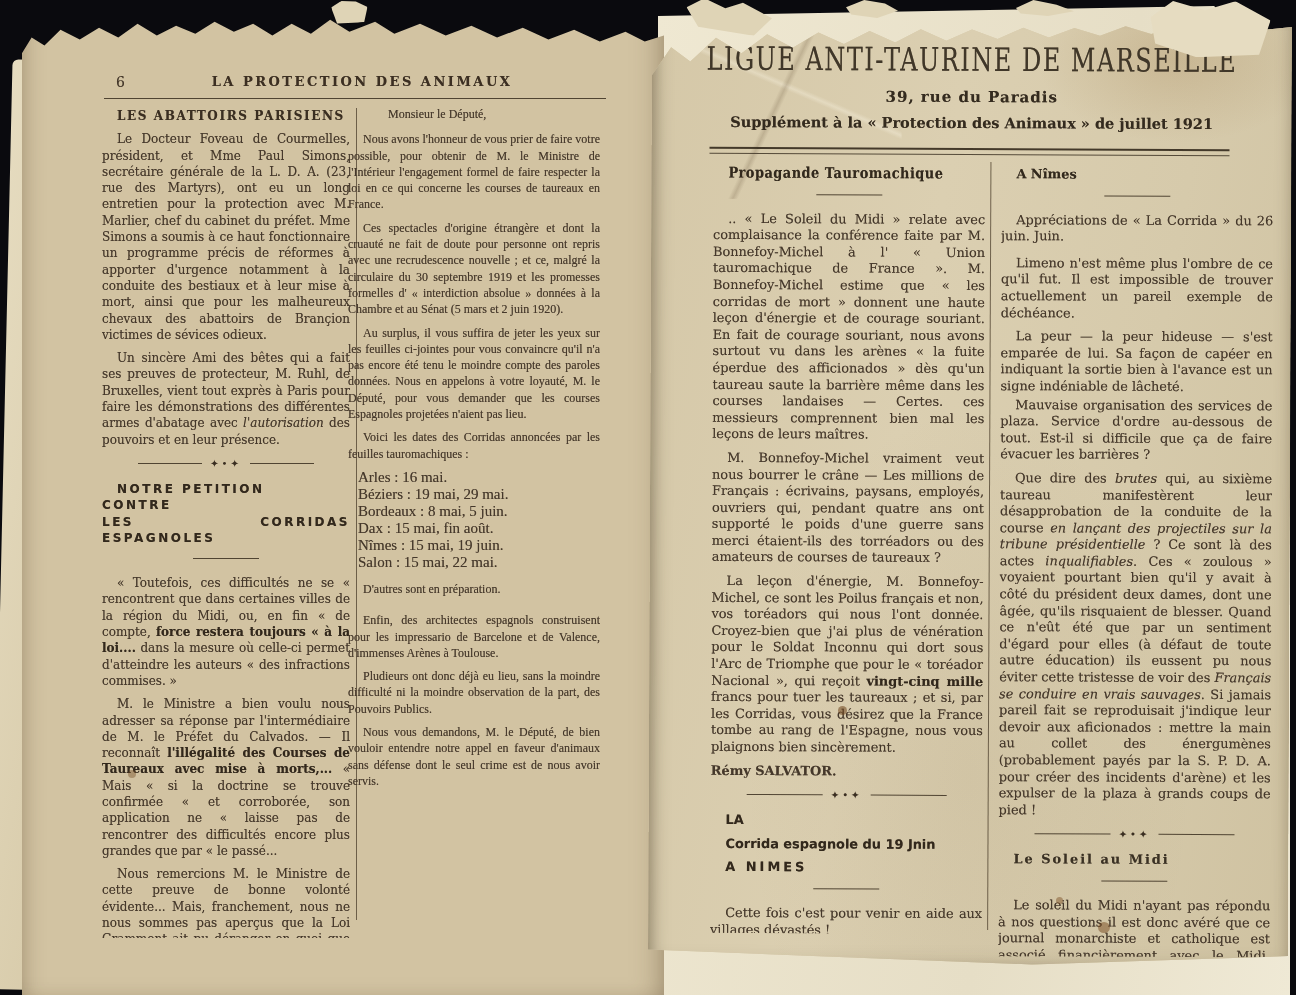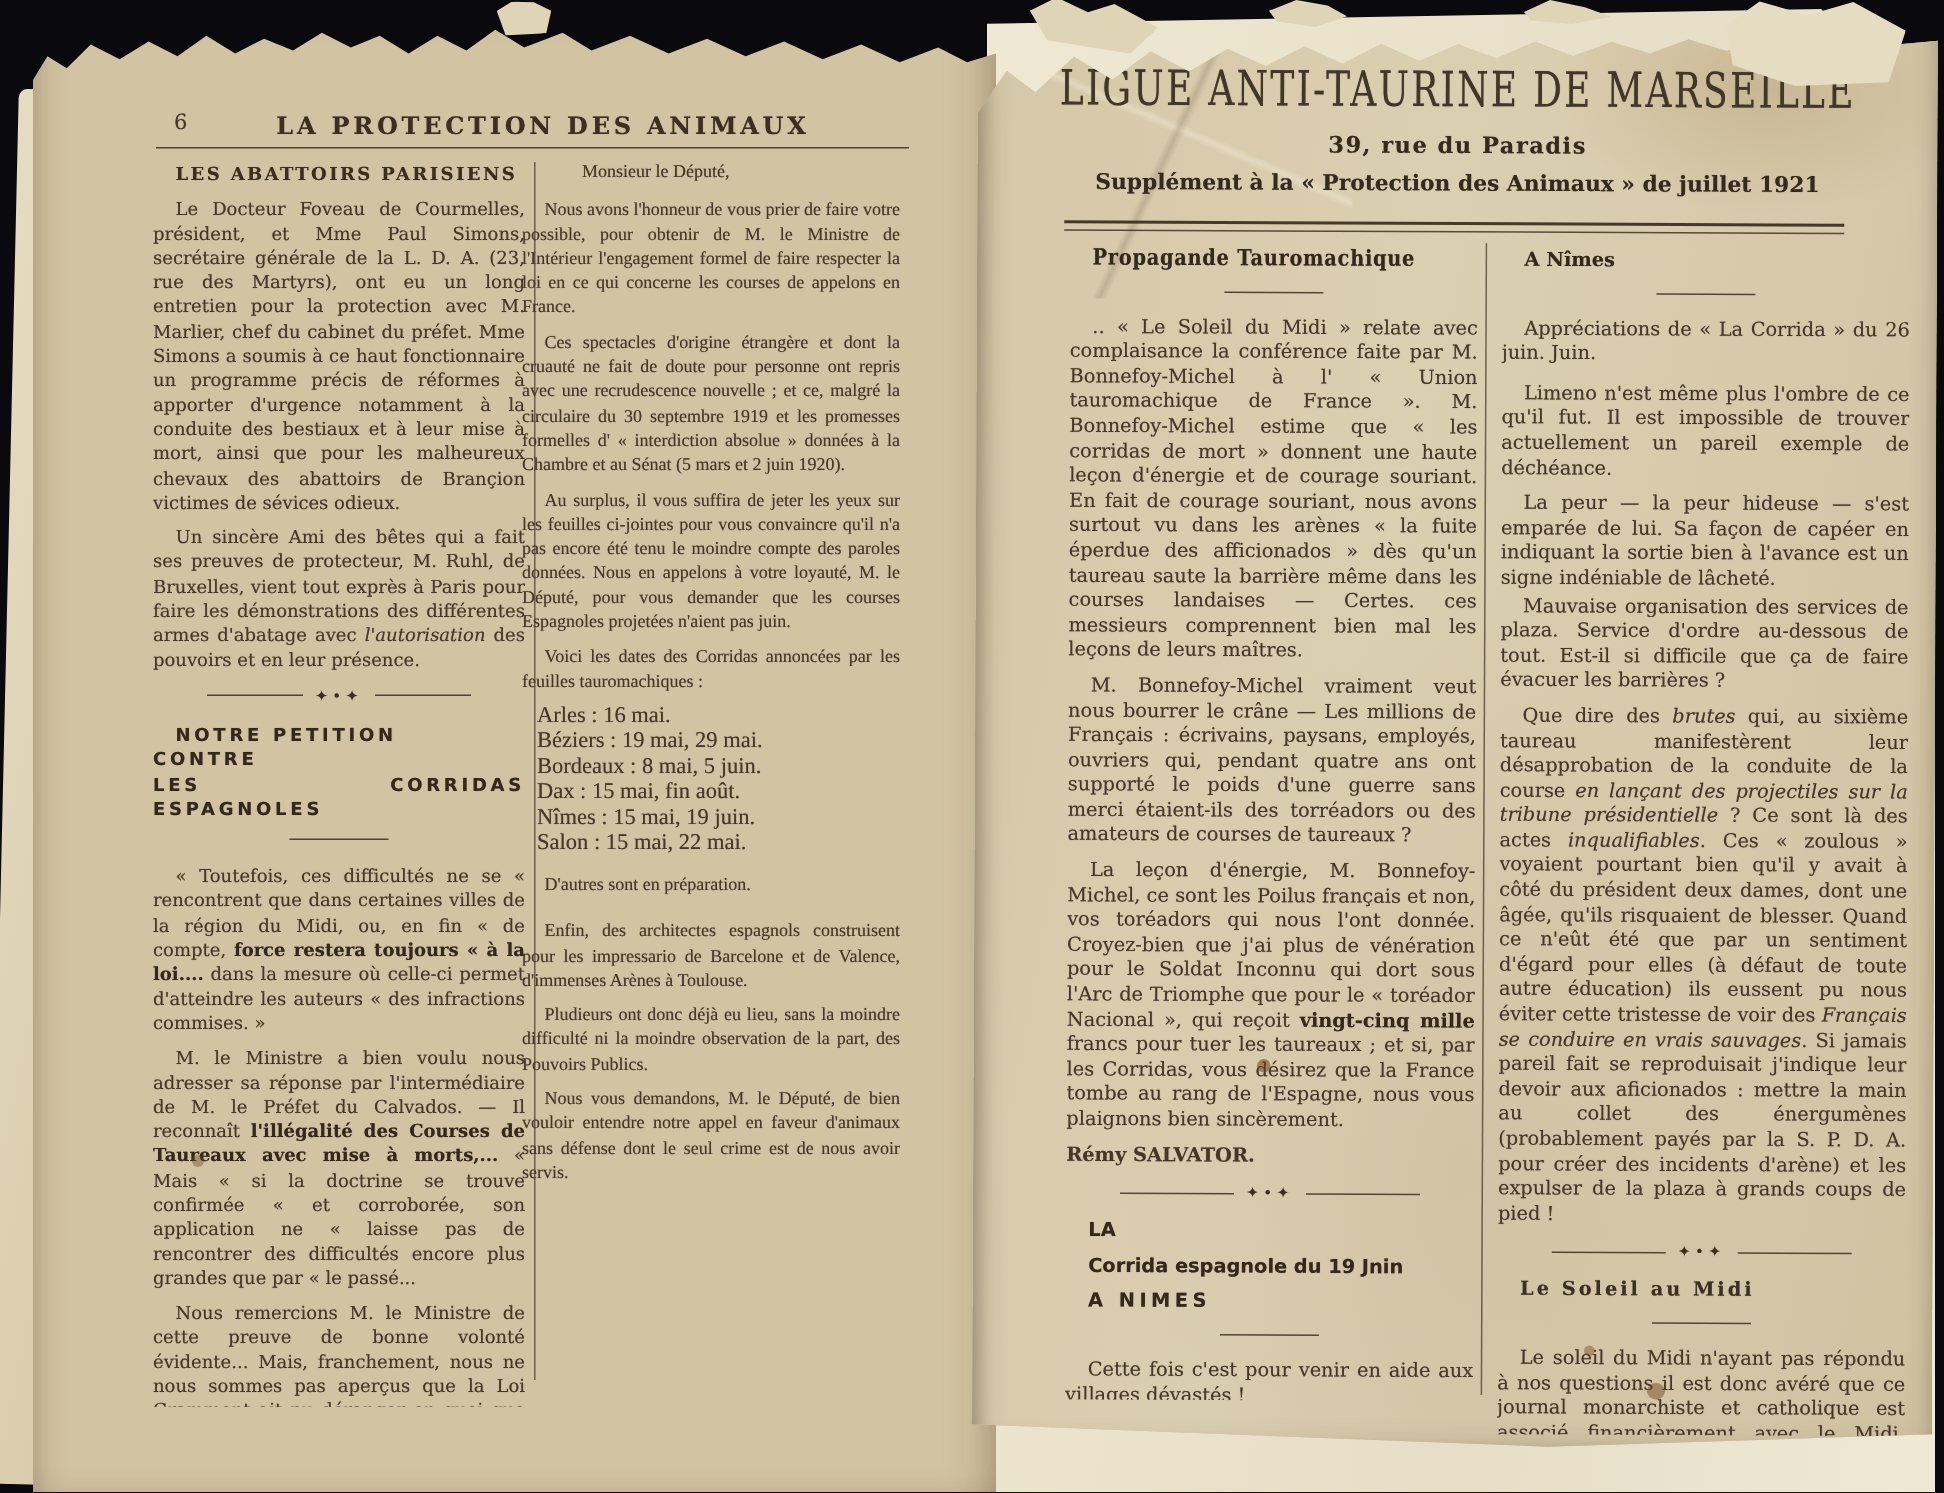--- a/index.html
+++ b/index.html
@@ -45,21 +45,21 @@
   .d4{left:128px;top:770px;width:8px;height:8px;background:rgba(110,70,30,.4);}
   
   .ink{text-shadow:0 0 .5px rgba(70,55,40,.55);}
   .col{position:absolute;overflow:hidden;}
   .col p{font-size:12px;line-height:16.3px;text-align:justify;text-indent:15px;margin:0 0 7px;}
   .vrule{position:absolute;width:1px;background:rgba(74,60,42,.75);}
   .hrule{position:absolute;height:0;border-top:1.5px solid rgba(58,46,30,.85);}
   .dblrule{position:absolute;height:4px;border-top:2.5px solid rgba(52,42,28,.9);border-bottom:1px solid rgba(52,42,28,.8);}
   .lp-header{position:absolute;left:80px;top:62px;width:520px;font-size:12px;}
   .lp-pagenum{position:absolute;left:14px;top:0;font-size:14px;}
-  .lp-title{position:absolute;left:0;right:0;text-align:center;letter-spacing:2.5px;font-size:16px;font-weight:700;color:#3c2f22;}
+  .lp-title{position:absolute;left:0;right:0;text-align:center;letter-spacing:2.5px;font-size:13px;font-weight:700;color:#3c2f22;}
   .h-small-caps{text-align:center;font-size:13px;letter-spacing:1.6px;font-weight:700;color:#3a2e21;margin:0 0 10px;text-indent:0;}
   .orn{display:flex;align-items:center;margin:10px 36px 12px;color:#3a2e21;font-size:10px;letter-spacing:3px;}
   .orn:before,.orn:after{content:"";flex:1;border-top:1px solid rgba(58,46,30,.85);}
   .orn span{padding:0 8px;}
   .h-petition{font-family:"DejaVu Sans","Liberation Sans",sans-serif;font-weight:700;text-align:center;
       font-size:14px;letter-spacing:2.5px;line-height:27px;color:#32281c;margin:2px 0 0;}
   .subrule{width:66px;border-top:1.5px solid rgba(58,46,30,.85);margin:12px auto 16px;}
   .salutation{text-indent:40px !important;margin-bottom:9px !important;}
   .datelist{margin:4px 0 10px 10px;}
   .datelist div{font-size:15px;line-height:17px;}
@@ -108,23 +108,23 @@
         <span>LES CORRIDAS ESPAGNOLES</span>
       </p>
       <div class="subrule"></div>
       <p><span>« Toutefois, ces difficultés ne se « rencontrent que dans certaines villes de la région du Midi, ou, en fin « de compte, </span><b>force restera toujours « à la loi....</b><span> dans la mesure où celle-ci permet d'atteindre les auteurs « des infractions commises. »</span></p>
       <p><span>M. le Ministre a bien voulu nous adresser sa réponse par l'intermédiaire de M. le Préfet du Calvados. — Il reconnaît </span><b>l'illégalité des Courses de Taureaux avec mise à morts,...</b><span> « Mais « si la doctrine se trouve confirmée « et corroborée, son application ne « laisse pas de rencontrer des difficultés encore plus grandes que par « le passé...</span></p>
       <p>Nous remercions M. le Ministre de cette preuve de bonne volonté évidente... Mais, franchement, nous ne nous sommes pas aperçus que la Loi Grammont ait pu déranger en quoi que ce soit les plans des entrepreneurs de Corridas. C'est pourquoi, nous avons adressé de suite à Messieurs les Députés la circulaire qu'on trouvera d'autre part.</p>
     </div>
 
     <div class="col" style="left:326px;top:94px;width:252px;height:836px;font-family:Liberation Serif, serif;">
       <p class="salutation">Monsieur le Député,</p>
-      <p>Nous avons l'honneur de vous prier de faire votre possible, pour obtenir de M. le Ministre de l'Intérieur l'engagement formel de faire respecter la loi en ce qui concerne les courses de appelons en France.</p>
+      <p>Nous avons l'honneur de vous prier de faire votre possible, pour obtenir de M. le Ministre de l'Intérieur l'engagement formel de faire respecter la loi en ce qui concerne les courses de taureaux en France.</p>
       <p>Ces spectacles d'origine étrangère et dont la cruauté ne fait de doute pour personne ont repris avec une recrudescence nouvelle ; et ce, malgré la circulaire du 30 septembre 1919 et les promesses formelles d' « interdiction absolue » données à la Chambre et au Sénat (5 mars et 2 juin 1920).</p>
-      <p>Au surplus, il vous suffira de jeter les yeux sur les feuilles ci-jointes pour vous convaincre qu'il n'a pas encore été tenu le moindre compte des paroles données. Nous en appelons à votre loyauté, M. le Député, pour vous demander que les courses Espagnoles projetées n'aient pas juin.</p>
+      <p>Au surplus, il vous suffira de jeter les yeux sur les feuilles ci-jointes pour vous convaincre qu'il n'a pas encore été tenu le moindre compte des paroles données. Nous en appelons à votre loyauté, M. le Député, pour vous demander que les courses Espagnoles projetées n'aient pas lieu.</p>
       <p>Voici les dates des Corridas annoncées par les feuilles tauromachiques :</p>
       <div class="datelist">
         <div>Arles : 16 mai.</div>
         <div>Béziers : 19 mai, 29 mai.</div>
         <div>Bordeaux : 8 mai, 5 juin.</div>
         <div>Dax : 15 mai, fin août.</div>
         <div>Nîmes : 15 mai, 19 juin.</div>
         <div>Salon : 15 mai, 22 mai.</div>
       </div>
       <p style="margin-bottom:15px;">D'autres sont en préparation.</p>

